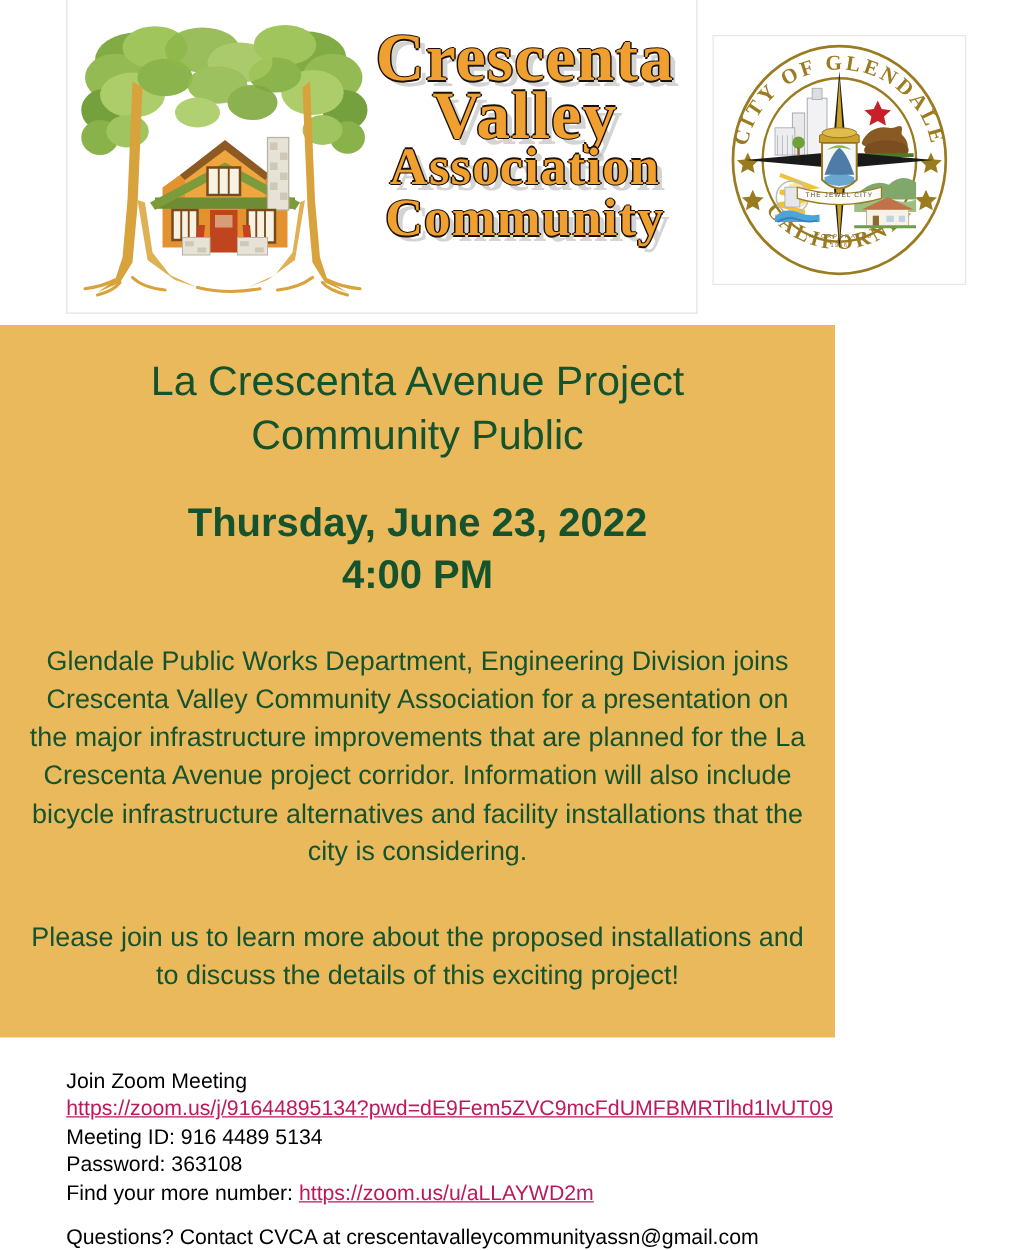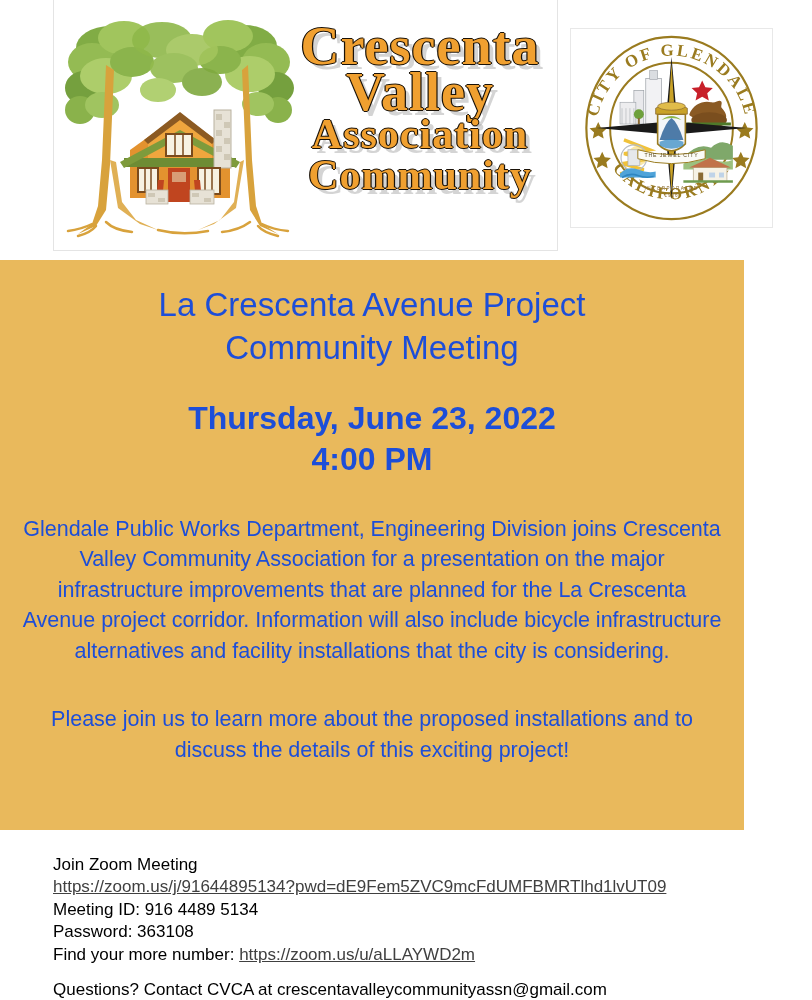--- a/index.html
+++ b/index.html
@@ -59,24 +59,24 @@
       0 -1.2px 0 #1a1208, 0 1.2px 0 #1a1208,
       5px 5px 0 rgba(160,160,160,0.45);
   }
   .wm-1 { font-size: 54px; }
   .wm-2 { font-size: 54px; margin-top: -4px; text-align: center; }
   .wm-3 { font-size: 42px; margin-top: 2px; }
   .wm-4 { font-size: 42px; margin-top: -2px; }
 
   
   .band {
-    width: 744px;
+    width: 668px;
     height: 570px;
     background: #E9B95C;
-    color: #1d4ed8;
+    color: #14532d;
     text-align: center;
     padding-top: 24px;
   }
   .title {
     font-size: 33px;
     font-weight: 400;
     line-height: 1.30;
     margin: 0 40px;
   }
   .datetime {
@@ -94,21 +94,21 @@
   .body-para.second { margin-top: 38px; }
 
   
   .footer {
     width: 812px;
     padding: 24px 0 0 53px;
     color: #000000;
     font-size: 17px;
     line-height: 1.32;
   }
-  .footer .link { color: #404040; text-decoration: underline; word-break: break-all; }
+  .footer .link { color: #be185d; text-decoration: underline; word-break: break-all; }
   .footer .gap { height: 13px; }
 </style>
 </head>
 <body>
 
 <div class="header">
 
   <div class="cvca-box">
 
     <svg class="illus" viewBox="0 0 235 235">
@@ -303,21 +303,21 @@
 
       <text x="100" y="163" text-anchor="middle" font-family="Liberation Sans, sans-serif" font-size="4.6" fill="#8A6A33" letter-spacing="1.5">INCORPORATED</text>
       <text x="100" y="170" text-anchor="middle" font-family="Liberation Sans, sans-serif" font-size="4.6" fill="#8A6A33" letter-spacing="1">1906</text>
     </svg>
   </div>
 </div>
 
 <div class="band">
   <div class="title">
     <div>La Crescenta Avenue Project</div>
-    <div>Community Meeting</div>
+    <div>Community Public</div>
   </div>
 
   <div class="datetime">
     <div>Thursday, June 23, 2022</div>
     <div>4:00 PM</div>
   </div>
 
   <div class="body-para">Glendale Public Works Department, Engineering Division joins Crescenta Valley Community Association for a presentation on the major infrastructure improvements that are planned for the La Crescenta Avenue project corridor. Information will also include bicycle infrastructure alternatives and facility installations that the city is considering.</div>
   <div class="body-para second">Please join us to learn more about the proposed installations and to discuss the details of this exciting project!</div>
 </div>

